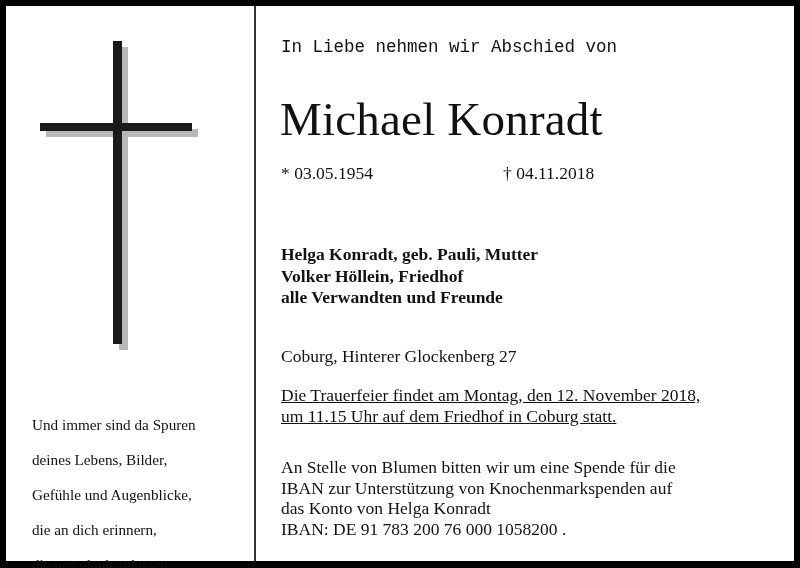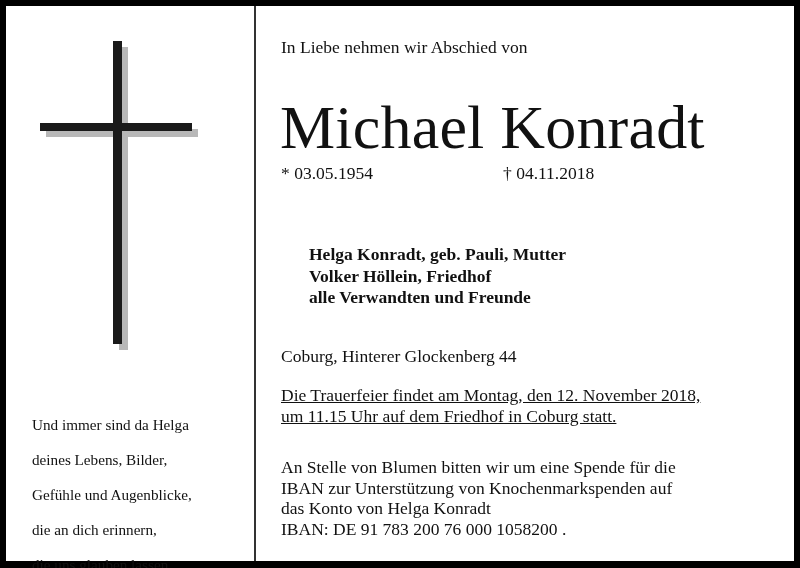--- a/index.html
+++ b/index.html
@@ -14,21 +14,21 @@
     }
     .serif { font-family: "Liberation Serif", "DejaVu Serif", serif; color: #111; }
     .cross-shadow, .cross-bar { position: absolute; }
     .cross-shadow { background: #b8b8b8; }
     .cross-bar { background: #1a1a1a; }
     .poem {
       position: absolute; left: 26px; top: 393px; font-size: 15.2px; line-height: 17.4px;
       white-space: pre-line;
     }
     .intro { position: absolute; left: 281px; top: 37px; font-size: 17.5px; }
-    .name { position: absolute; left: 280px; top: 92px; font-size: 62px; letter-spacing: 0.2px; }
+    .name { position: absolute; left: 280px; top: 92px; font-size: 47px; letter-spacing: 0.2px; }
     .born { position: absolute; left: 281px; top: 163px; font-size: 17.5px; }
     .died { position: absolute; left: 503px; top: 163px; font-size: 17.5px; }
     .mourners {
       position: absolute; left: 281px; top: 244px; font-size: 17.5px; font-weight: bold;
       line-height: 21.5px;
     }
     .address { position: absolute; left: 281px; top: 346px; font-size: 17.5px; }
     .address b { font-weight: normal; }
     .ceremony { position: absolute; left: 281px; top: 385px; font-size: 17.5px; line-height: 21px; }
     .donation { position: absolute; left: 281px; top: 457px; font-size: 17.5px; line-height: 20.5px; }
@@ -40,45 +40,45 @@
 <div class="frame">
 
   <div>
     <div class="cross-shadow" style="left:113px; top:41px; width:9px; height:303px;"></div>
     <div class="cross-shadow" style="left:40px; top:123px; width:152px; height:8px;"></div>
     <div class="cross-bar" style="left:107px; top:35px; width:9px; height:303px;"></div>
     <div class="cross-bar" style="left:34px; top:117px; width:152px; height:8px;"></div>
   </div>
 
   <div class="poem serif">
-    <span class="line">Und immer sind da Helga</span>
+    <span class="line">Und immer sind da Spuren</span>
     <span class="line">deines Lebens, Bilder,</span>
     <span class="line">Gefühle und Augenblicke,</span>
     <span class="line">die an dich erinnern,</span>
     <span class="line">die uns glauben lassen,</span>
     
   </div>
 
   <div class="divider"></div>
 
-  <div class="intro serif" style="left:275px; top:31px;">In Liebe nehmen wir Abschied von</div>
+  <div class="intro serif" style="left:275px; top:31px;font-family:Liberation Mono, monospace;">In Liebe nehmen wir Abschied von</div>
 
   <div class="name serif" style="left:274px; top:86px;">Michael Konradt</div>
 
   <div class="born serif" style="left:275px; top:157px;">* 03.05.1954</div>
   <div class="died serif" style="left:497px; top:157px;">† 04.11.2018</div>
 
-  <div class="mourners serif" style="left:275px; top:238px;margin-left:28px;">
+  <div class="mourners serif" style="left:275px; top:238px;">
     <span class="line">Helga Konradt, geb. Pauli, Mutter</span>
     <span class="line">Volker Höllein, Friedhof</span>
     <span class="line">alle Verwandten und Freunde</span>
   </div>
 
   <div class="address serif" style="left:275px; top:340px;">
-    <b>Coburg,</b><span> Hinterer Glockenberg 44</span>
+    <b>Coburg,</b><span> Hinterer Glockenberg 27</span>
   </div>
 
   <div class="ceremony serif" style="left:275px; top:379px;text-decoration:underline;">
     <span class="line">Die Trauerfeier findet am Montag, den 12. November 2018,</span>
     <span class="line">um 11.15 Uhr auf dem Friedhof in Coburg statt.</span>
   </div>
 
   <div class="donation serif" style="left:275px; top:451px;">
     <span class="line">An Stelle von Blumen bitten wir um eine Spende für die</span>
     <span class="line">IBAN zur Unterstützung von Knochenmarkspenden auf</span>

